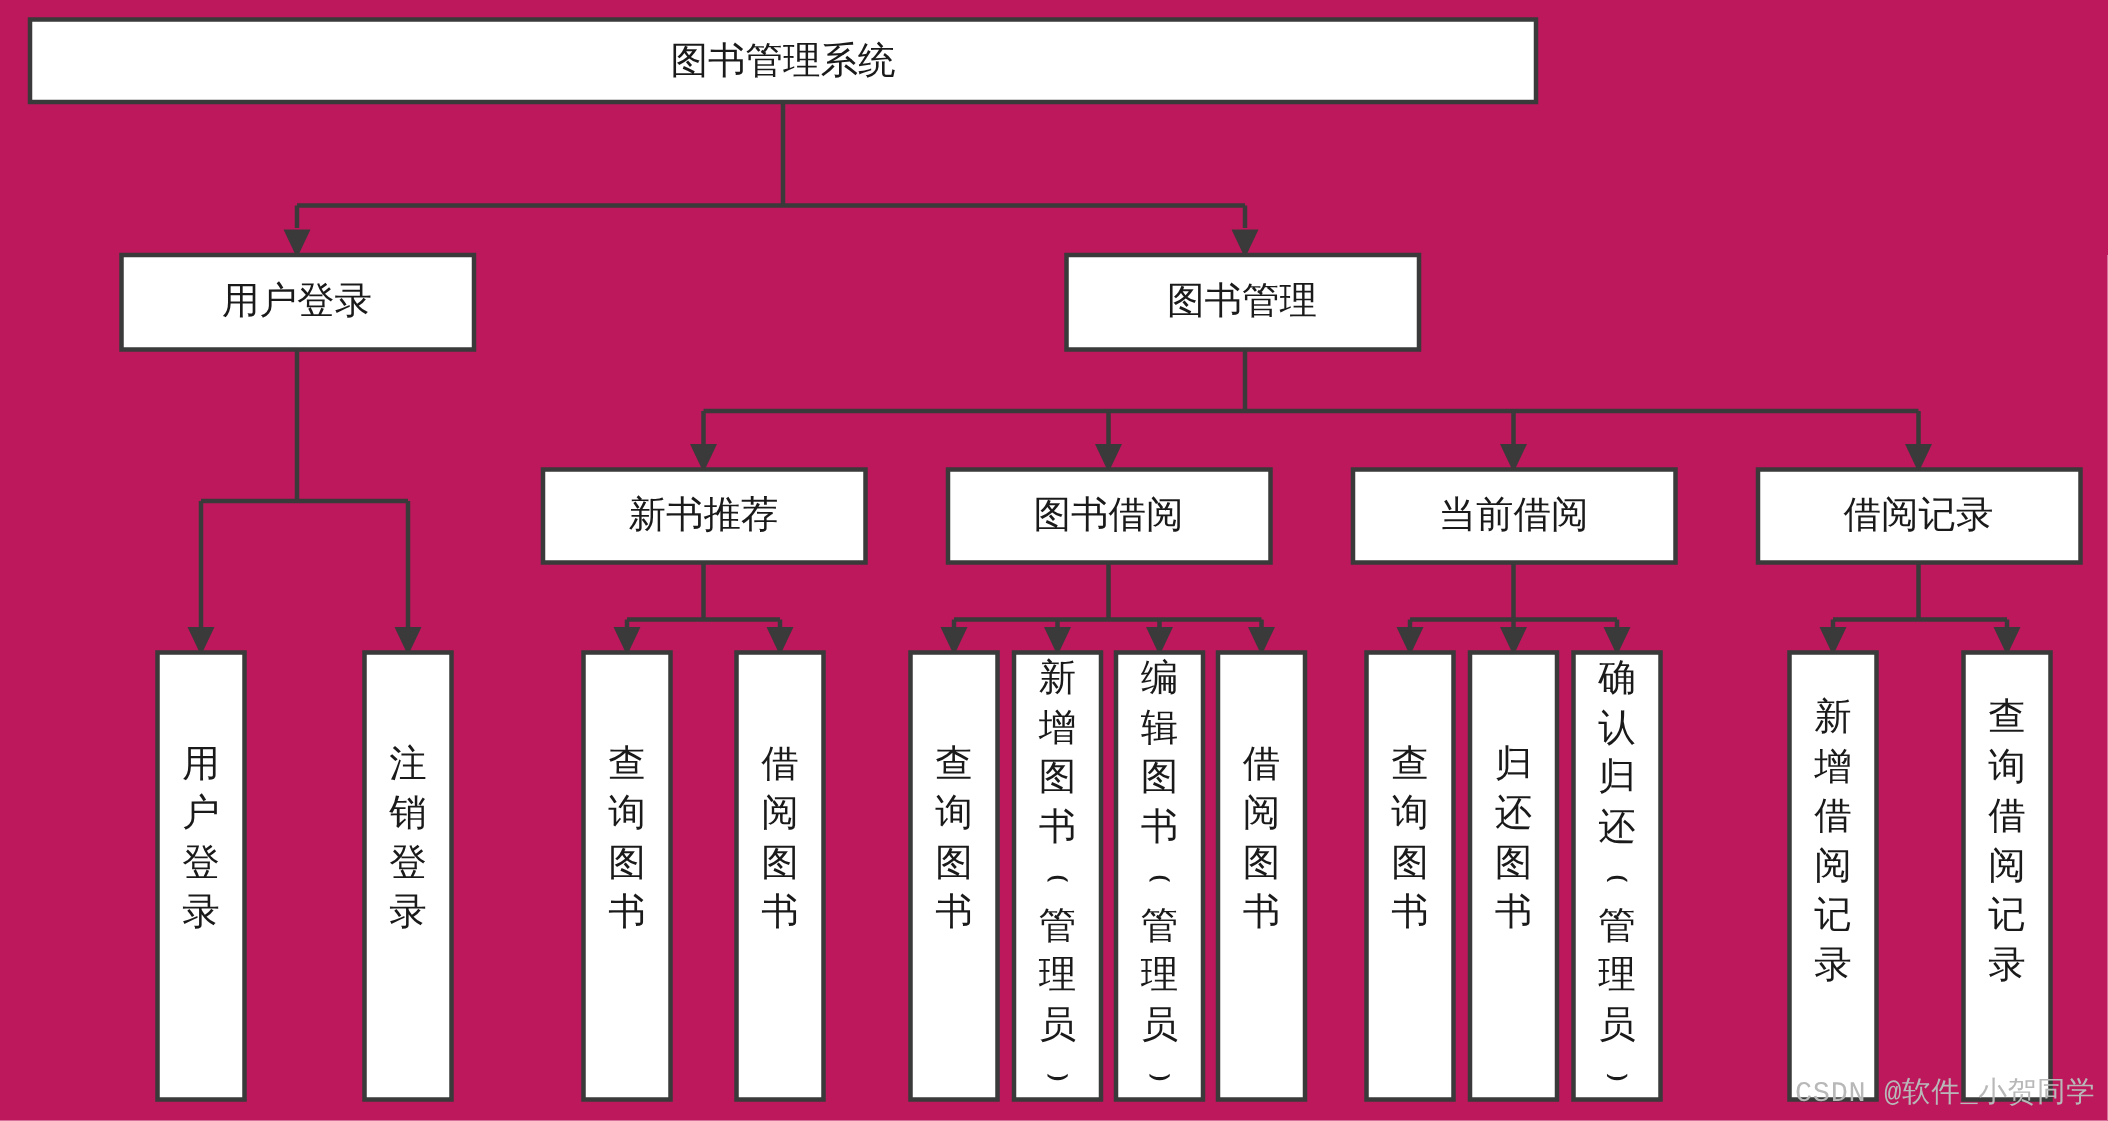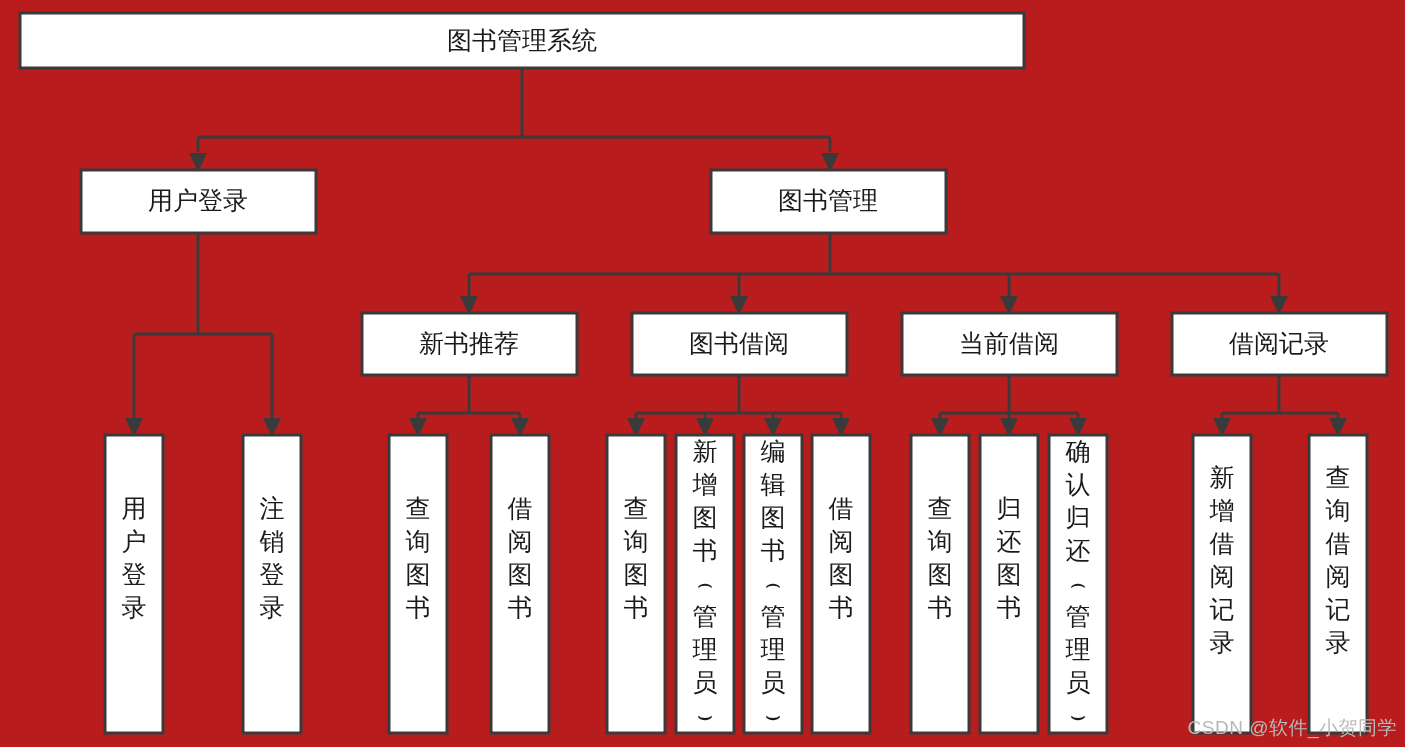--- a/index.html
+++ b/index.html
@@ -10,21 +10,21 @@
   body {
     width: 1405px;
     height: 747px;
     font-family: "Liberation Sans", "DejaVu Sans", sans-serif;
     overflow: hidden;
   }
   #diagram-root {
     position: relative;
     width: 1405px;
     height: 747px;
-    background: #b91c1c;
+    background: #be185d;
   }
   svg.diagram {
     position: absolute;
     top: 0;
     left: 0;
     width: 1405px;
     height: 747px;
     display: block;
   }
   .node-box {
@@ -52,21 +52,21 @@
   .node-label-vertical {
     fill: #1a1a1a;
     font-family: "Liberation Sans", "DejaVu Sans", sans-serif;
     font-size: 25px;
     text-anchor: middle;
   }
   .watermark {
     position: absolute;
     right: 8px;
     bottom: 6px;
-    font-family: Liberation Sans, sans-serif;
+    font-family: Liberation Mono, monospace;
     font-size: 19px;
     color: #b8b8b8;
     letter-spacing: 0.5px;
     white-space: nowrap;
     pointer-events: none;
   }
 </style>
 </head>
 <body>
 

